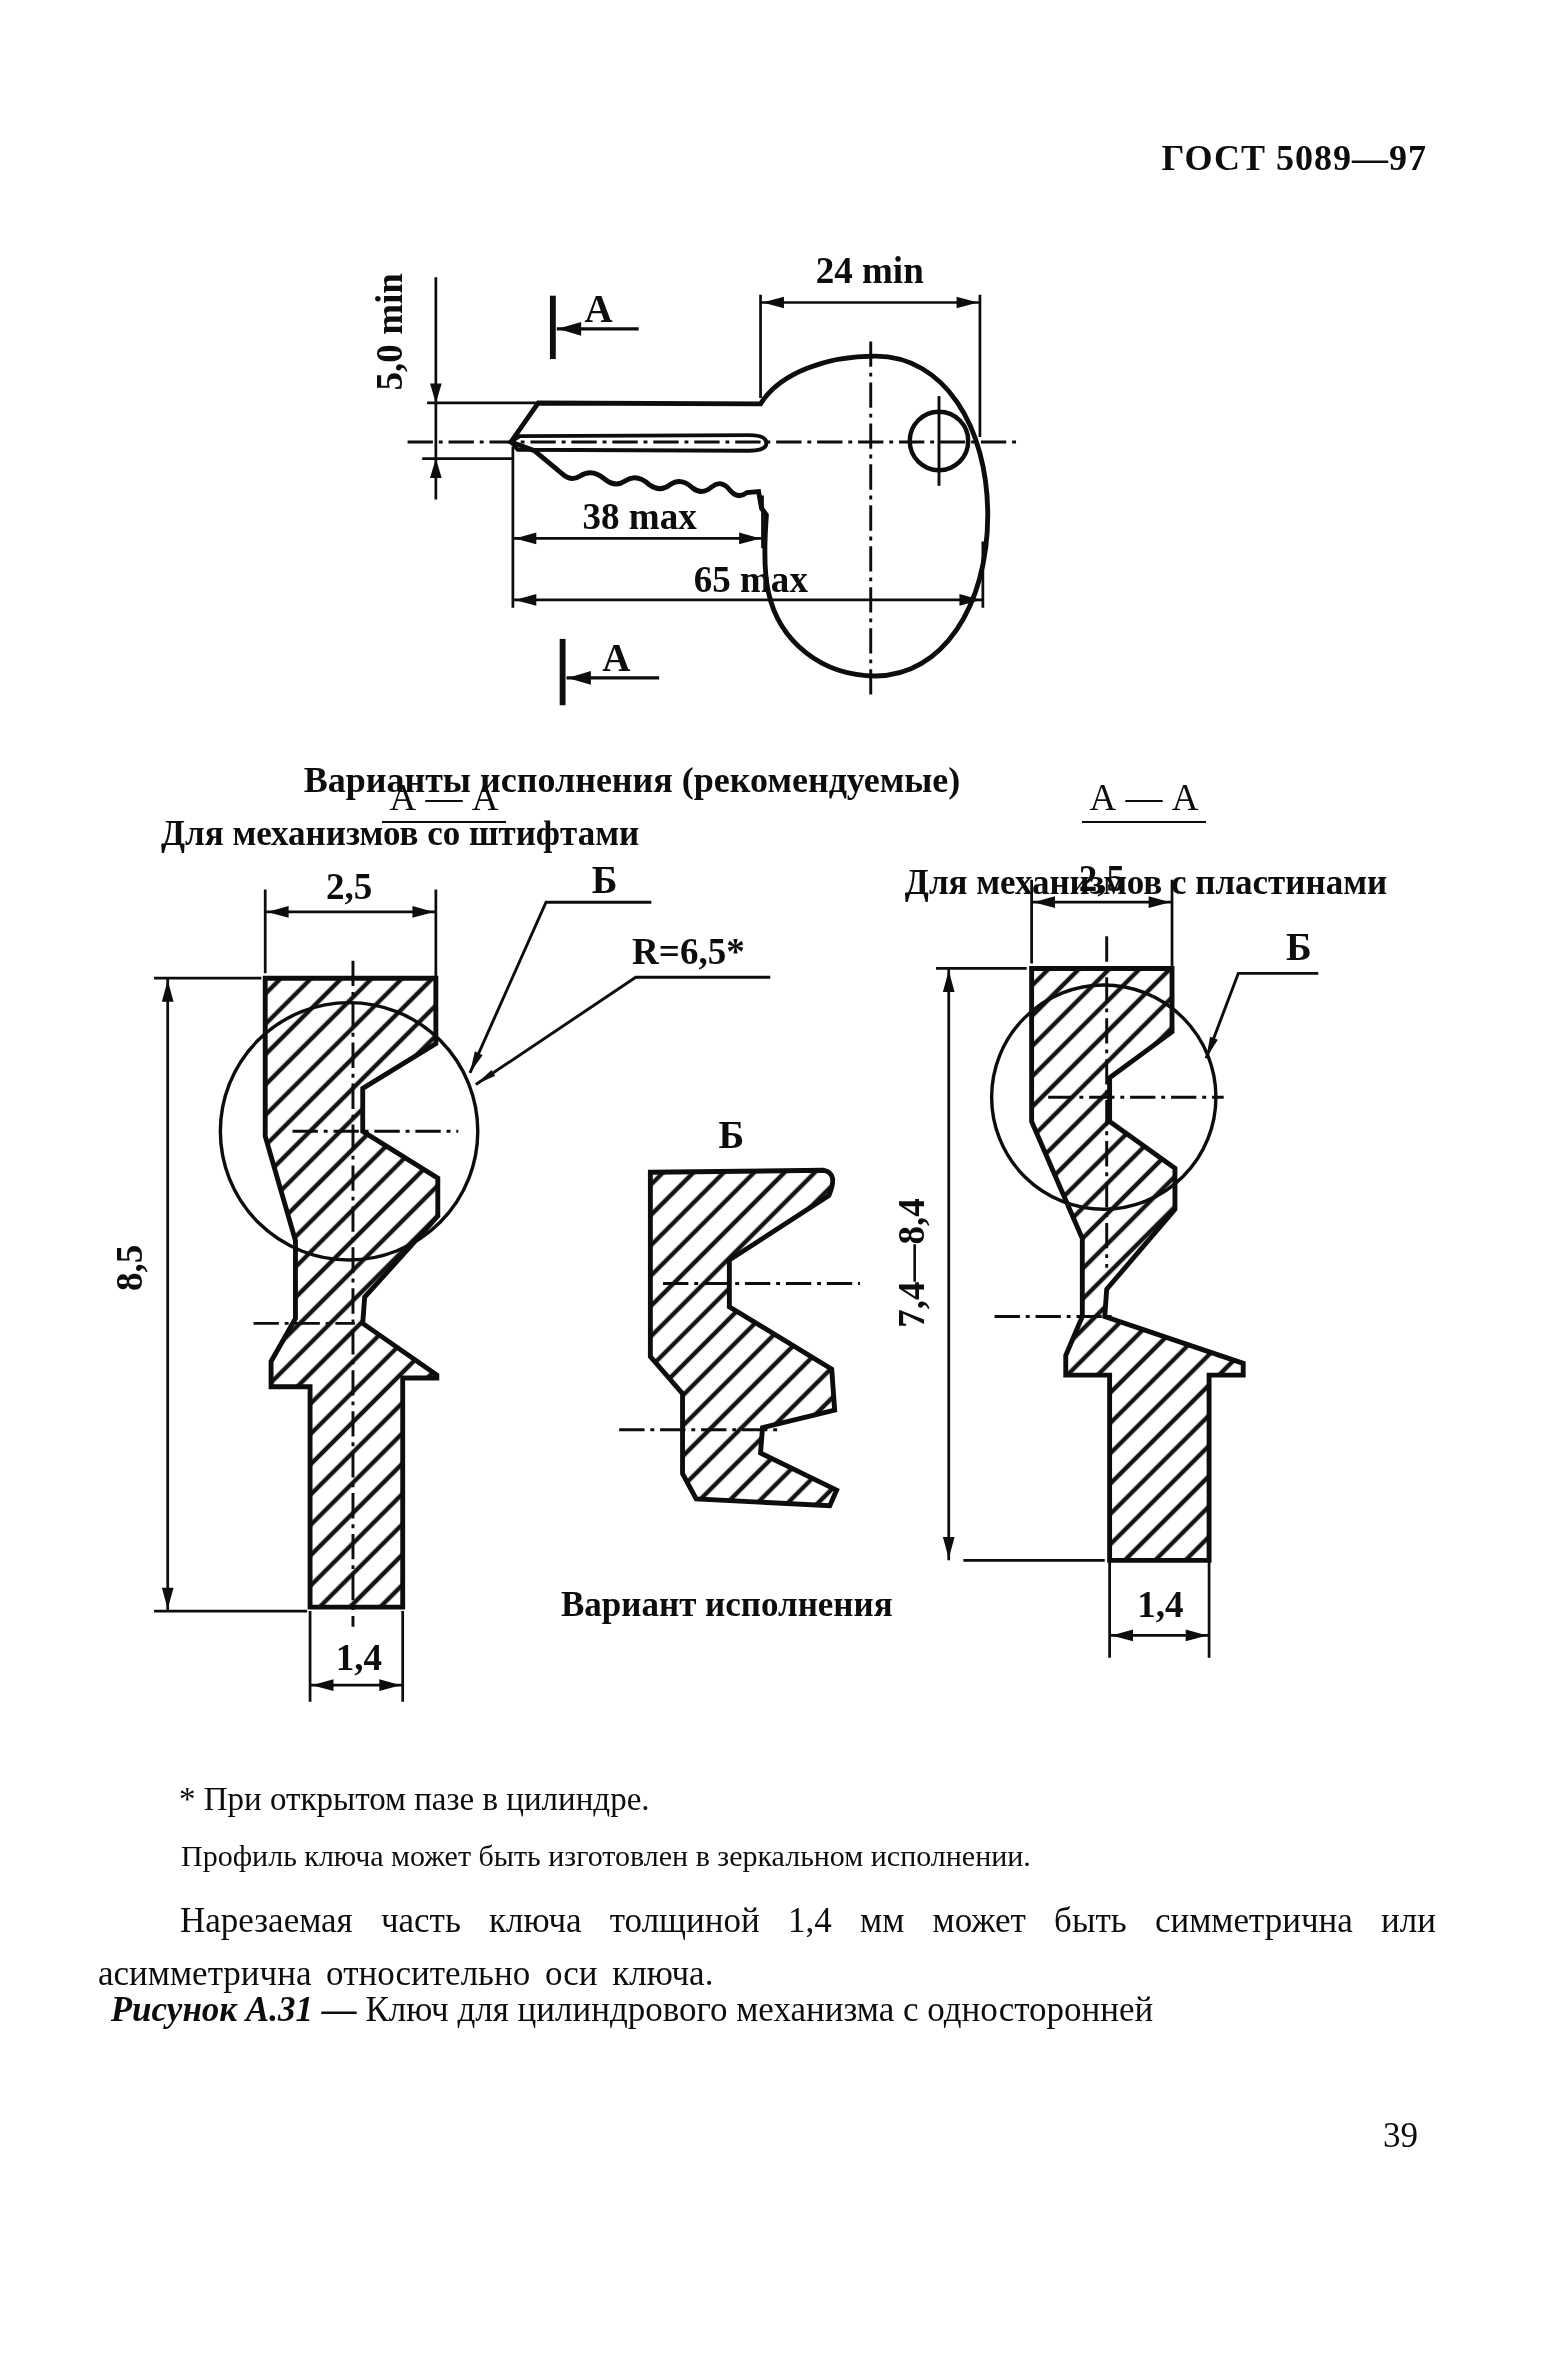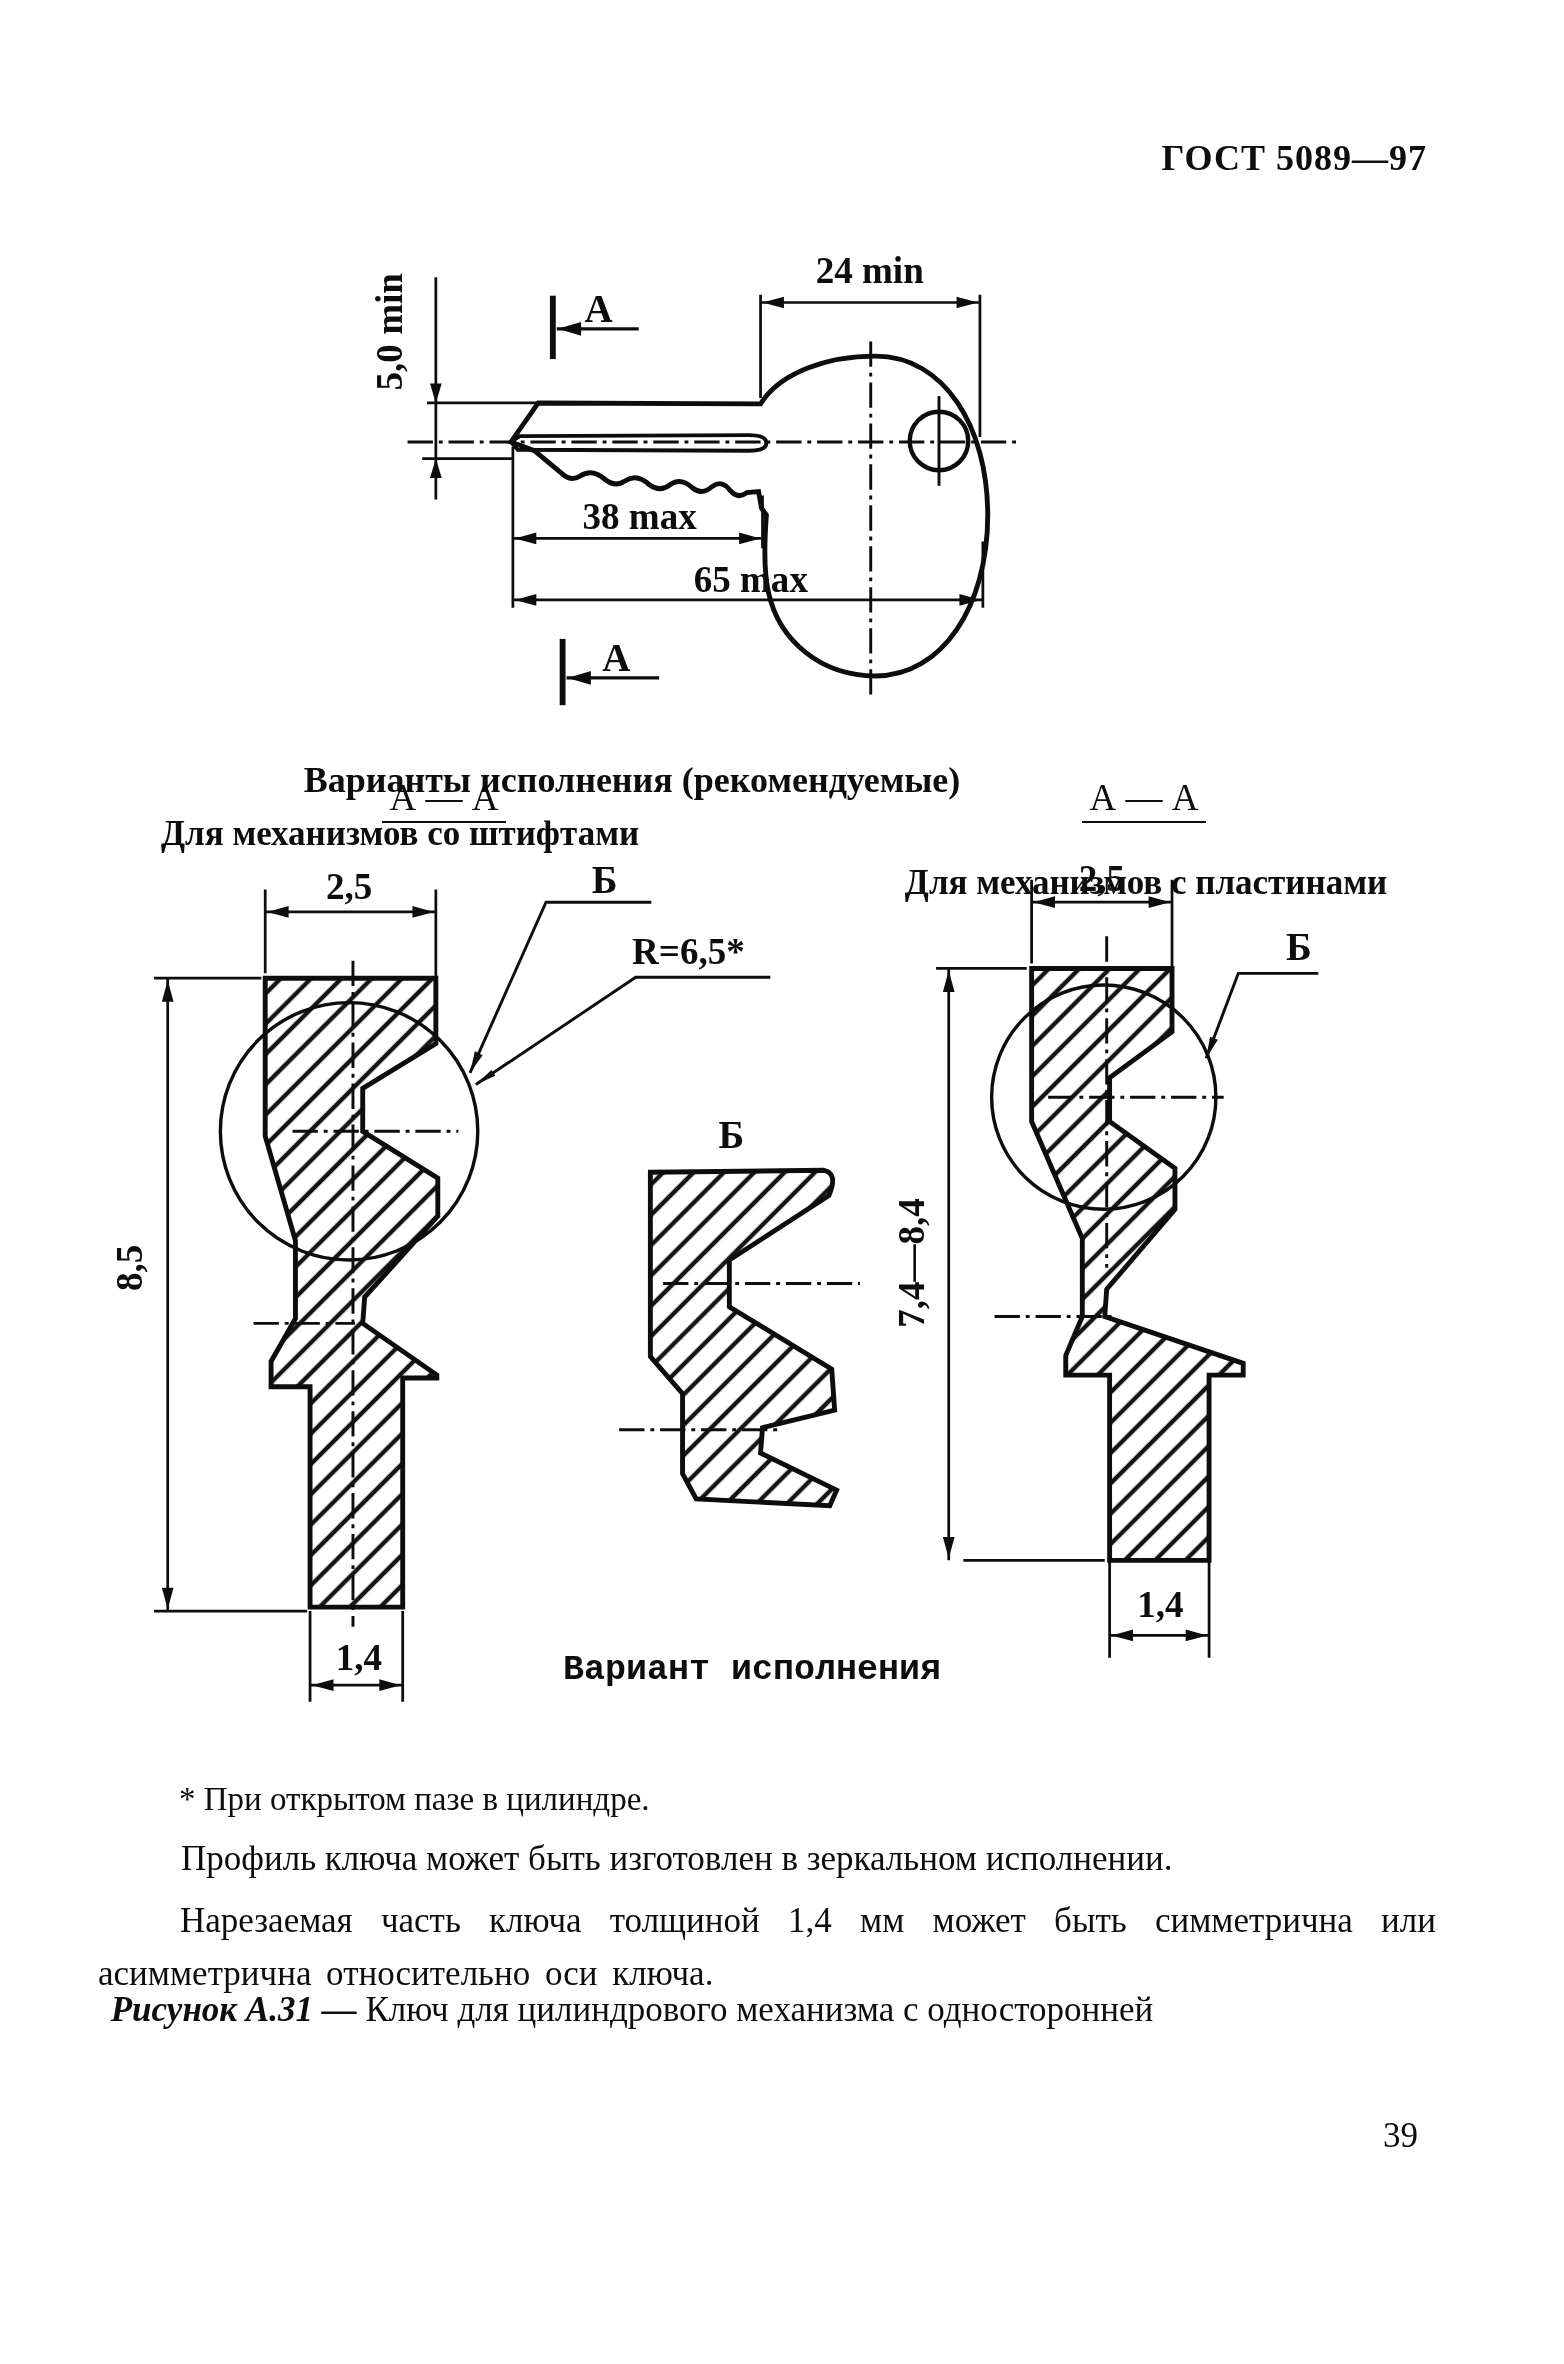--- a/index.html
+++ b/index.html
@@ -9,21 +9,21 @@
     background:#ffffff;
     font-family:"Liberation Serif","DejaVu Serif",serif;
     color:#0d0d0d;
     overflow:hidden;
   }
   #lineart{position:absolute;left:0;top:0;}
   .abs{position:absolute;white-space:nowrap;}
   .hdr{font-size:36px;font-weight:bold;letter-spacing:1px;}
   .cap-bold{font-size:35px;font-weight:bold;}
   .sec-label{font-size:37px;font-weight:normal;border-bottom:2.9px solid #0d0d0d;padding:0 7.8px 2.9px 7.8px;}
-  .body-text{font-size:35px;}
+  .body-text{font-size:30px;}
   .pagenum{font-size:35px;}
   .just{
     position:absolute;
     width:1338px;left:98px;
     font-size:35px;line-height:53px;
     text-align:justify;text-indent:82px;
     white-space:normal;word-spacing:5.9px;
   }
   .center-line{left:0;width:1264px;text-align:center;}
   .figcap{font-size:35px;}
@@ -211,21 +211,21 @@
   <div class="abs" style="top:776px;left:371px;width:146px;text-align:center;">
     <span class="sec-label">А — А</span>
   </div>
   <div class="abs" style="top:776px;left:1071px;width:146px;text-align:center;">
     <span class="sec-label">А — А</span>
   </div>
 
   <div class="abs cap-bold" style="top:814px;left:161px;width:566px;text-align:left;">Для механизмов со штифтами</div>
   <div class="abs cap-bold" style="top:863px;left:863px;width:566px;text-align:center;">Для механизмов с пластинами</div>
 
-  <div class="abs cap-bold" style="top:1650px;left:561px;width:380px;text-align:right;font-family:Liberation Mono, monospace;">Вариант исполнения</div>
+  <div class="abs cap-bold" style="top:1585px;left:561px;width:380px;text-align:left;">Вариант исполнения</div>
 
   <div class="abs body-text" style="top:1781px;left:179px;font-size:33px;">* При открытом пазе в цилиндре.</div>
 
   <div class="abs body-text" style="top:1839px;left:181px;">Профиль ключа может быть изготовлен в зеркальном исполнении.</div>
 
   <div class="just" style="top:1894px;">Нарезаемая часть ключа толщиной 1,4 мм может быть симметрична или асимметрична относительно оси ключа.</div>
 
   <div class="abs center-line figcap" style="top:1990px;"><span class="figlabel">Рисунок А.31 —</span>&nbsp;<span>Ключ для цилиндрового механизма с односторонней</span></div>
 
   <div class="abs pagenum" style="top:2116px;left:1383px;">39</div>

